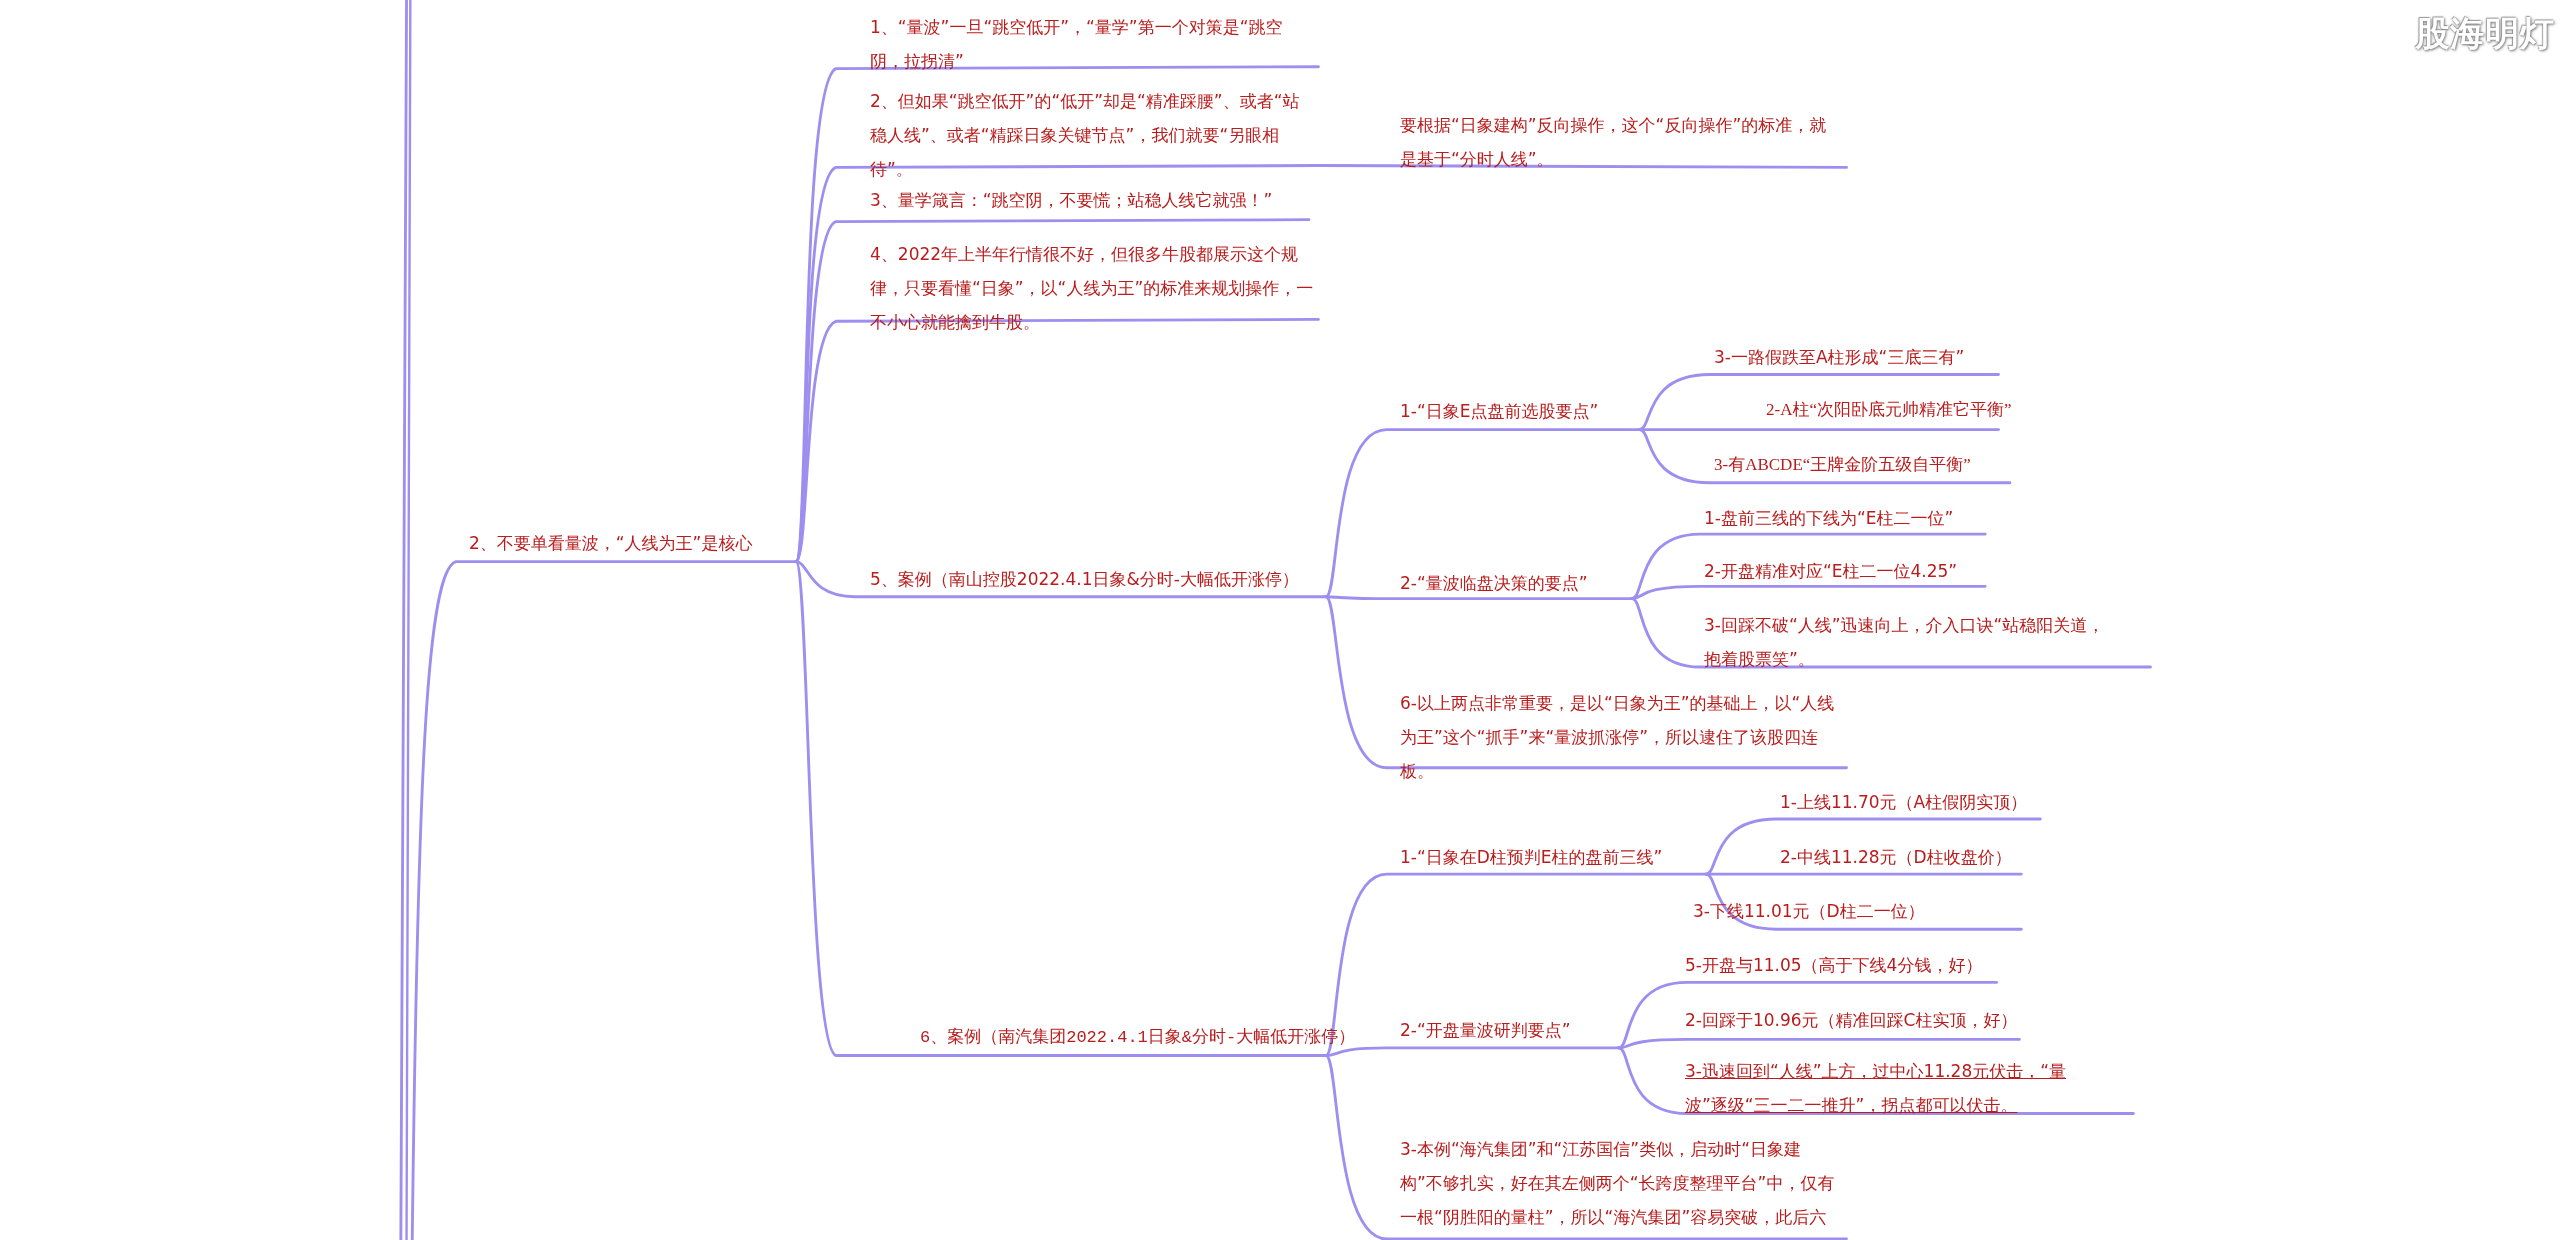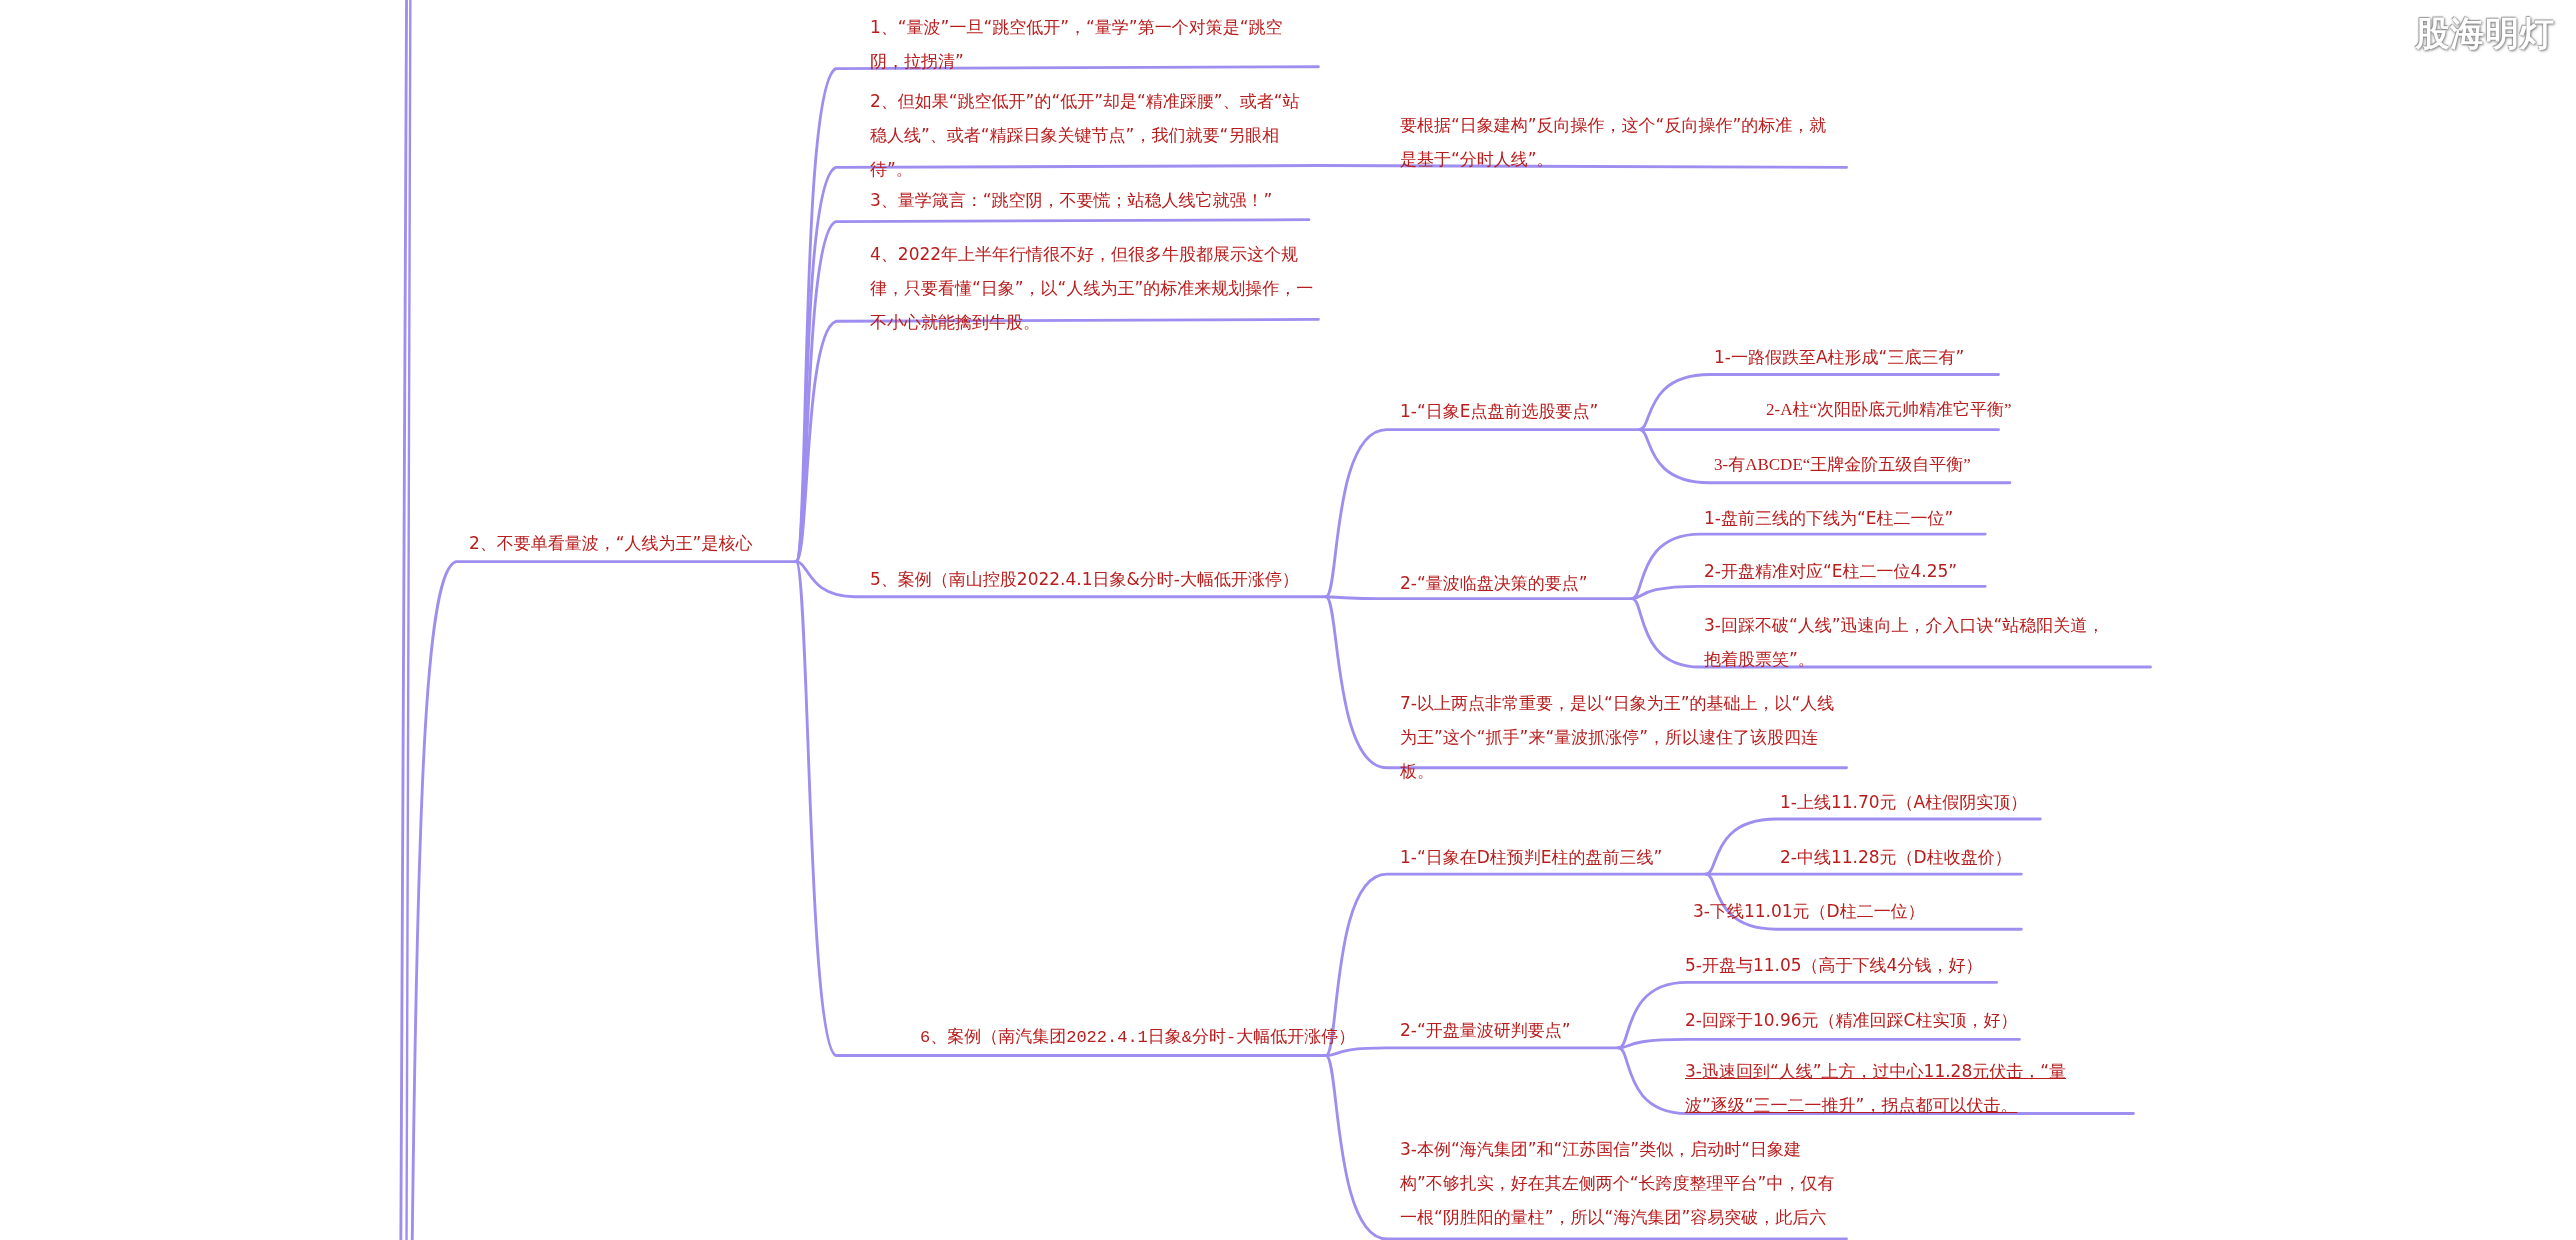--- a/index.html
+++ b/index.html
@@ -62,23 +62,23 @@
   <div class="node" style="left:870px; top:9.5px; width:446px;">1、“量波”一旦“跳空低开”，“量学”第一个对策是“跳空阴，拉拐清”</div>
   <div class="node" style="left:870px; top:84px; width:446px;">2、但如果“跳空低开”的“低开”却是“精准踩腰”、或者“站稳人线”、或者“精踩日象关键节点”，我们就要“另眼相待”。</div>
   <div class="node" style="left:1400px; top:108px; width:437px;">要根据“日象建构”反向操作，这个“反向操作”的标准，就是基于“分时人线”。</div>
   <div class="node" style="left:870px; top:183px; width:446px;">3、量学箴言：“跳空阴，不要慌；站稳人线它就强！”</div>
   <div class="node" style="left:870px; top:237px; width:446px;">4、2022年上半年行情很不好，但很多牛股都展示这个规律，只要看懂“日象”，以“人线为王”的标准来规划操作，一不小心就能擒到牛股。</div>
   <div class="node" style="left:870px; top:562px; width:456px; white-space:nowrap;">5、案例（南山控股2022.4.1日象&amp;分时-大幅低开涨停）</div>
   <div class="node" style="left:920px; top:1021px; width:456px; white-space:nowrap;font-family:Liberation Mono, monospace;">6、案例（南汽集团2022.4.1日象&amp;分时-大幅低开涨停）</div>
 
   <div class="node" style="left:1400px; top:394px; white-space:nowrap;">1-“日象E点盘前选股要点”</div>
   <div class="node" style="left:1400px; top:566px; white-space:nowrap;">2-“量波临盘决策的要点”</div>
-  <div class="node" style="left:1400px; top:686px; width:437px;">7-以上两点非常重要，是以“日象为王”的基础上，以“人线为王”这个“抓手”来“量波抓涨停”，所以逮住了该股四连板。</div>
+  <div class="node" style="left:1400px; top:686px; width:437px;">6-以上两点非常重要，是以“日象为王”的基础上，以“人线为王”这个“抓手”来“量波抓涨停”，所以逮住了该股四连板。</div>
 
-  <div class="node" style="left:1714px; top:340px; white-space:nowrap;">1-一路假跌至A柱形成“三底三有”</div>
+  <div class="node" style="left:1714px; top:340px; white-space:nowrap;">3-一路假跌至A柱形成“三底三有”</div>
   <div class="node" style="left:1766px; top:393px; white-space:nowrap;font-family:Liberation Serif, serif;">2-A柱“次阳卧底元帅精准它平衡”</div>
   <div class="node" style="left:1714px; top:448px; white-space:nowrap;font-family:Liberation Serif, serif;">3-有ABCDE“王牌金阶五级自平衡”</div>
 
   <div class="node" style="left:1704px; top:501px; white-space:nowrap;">1-盘前三线的下线为“E柱二一位”</div>
   <div class="node" style="left:1704px; top:554px; white-space:nowrap;">2-开盘精准对应“E柱二一位4.25”</div>
   <div class="node" style="left:1704px; top:608px; width:408px;">3-回踩不破“人线”迅速向上，介入口诀“站稳阳关道，抱着股票笑”。</div>
 
   <div class="node" style="left:1400px; top:840px; white-space:nowrap;">1-“日象在D柱预判E柱的盘前三线”</div>
   <div class="node" style="left:1400px; top:1013px; white-space:nowrap;">2-“开盘量波研判要点”</div>
   <div class="node" style="left:1400px; top:1132px; width:437px;">3-本例“海汽集团”和“江苏国信”类似，启动时“日象建构”不够扎实，好在其左侧两个“长跨度整理平台”中，仅有一根“阴胜阳的量柱”，所以“海汽集团”容易突破，此后六天两个板，涨幅30%以上。</div>

